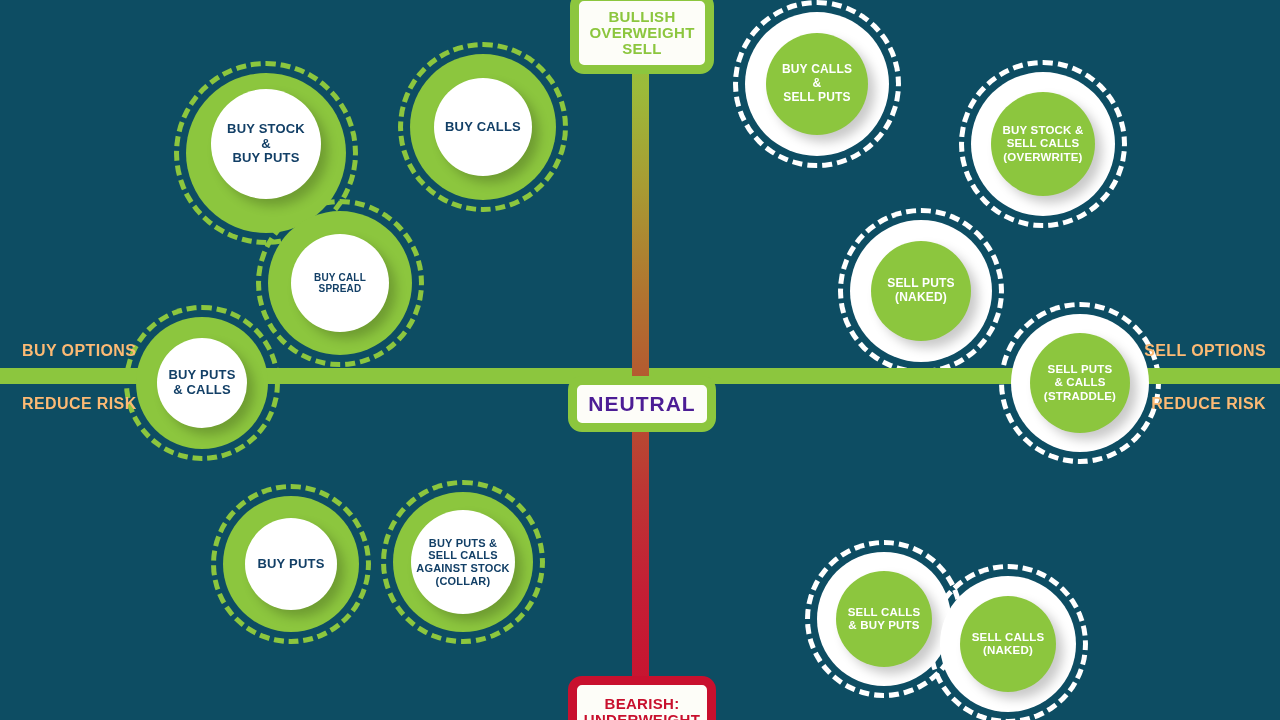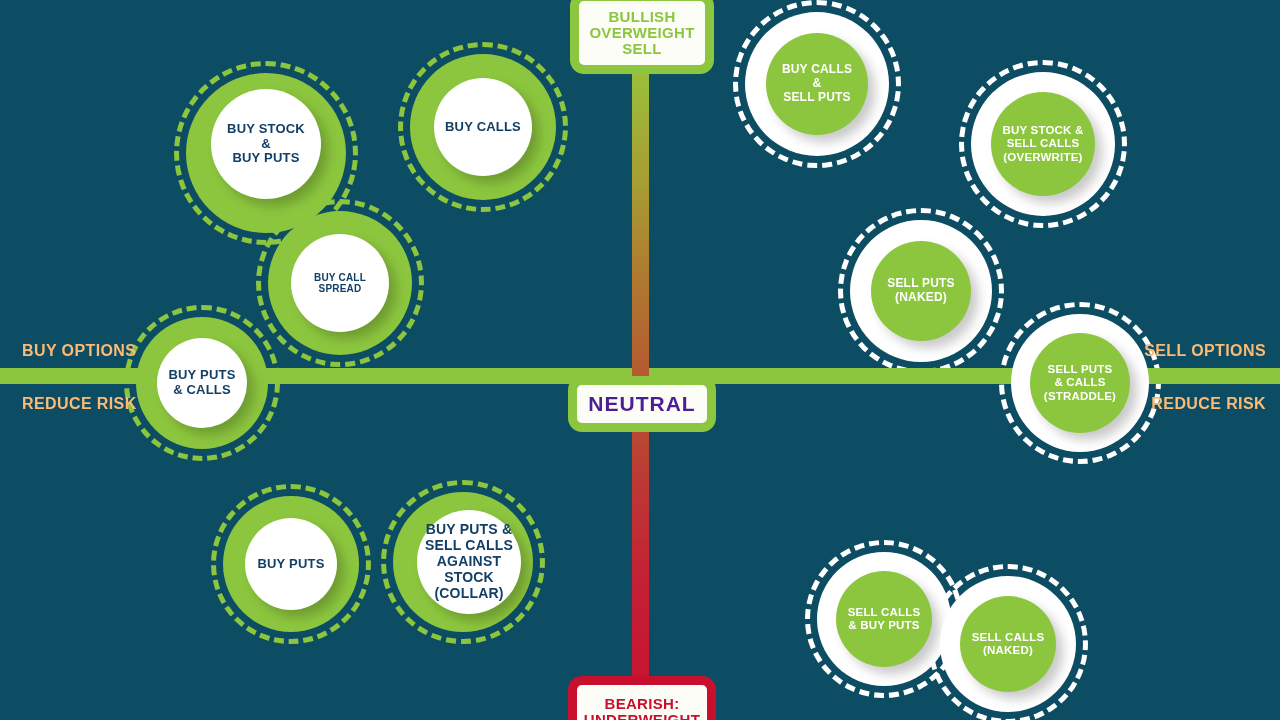--- a/index.html
+++ b/index.html
@@ -212,21 +212,21 @@
 
   <div class="node" style="left:223px;top:496px;width:136px;height:136px;z-index:4;">
     <div class="disc green" style="inset:0;"></div>
     <div class="core white" style="left:22px;top:22px;width:92px;height:92px;font-size:13px;">
       <span style="white-space:pre-line;">BUY PUTS</span>
     </div>
   </div>
 
   <div class="node" style="left:393px;top:492px;width:140px;height:140px;z-index:4;">
     <div class="disc green" style="inset:0;"></div>
-    <div class="core white" style="left:24px;top:18px;width:104px;height:104px;font-size:14px;">
+    <div class="core white" style="left:18px;top:18px;width:104px;height:104px;font-size:11px;">
       <span style="white-space:pre-line;">BUY PUTS &amp;
 SELL CALLS
 AGAINST STOCK
 (COLLAR)</span>
     </div>
   </div>
 
   <div class="node" style="left:745px;top:12px;width:144px;height:144px;z-index:4;">
     <div class="disc white" style="inset:0;"></div>
     <div class="core green" style="left:21px;top:21px;width:102px;height:102px;font-size:12px;">

